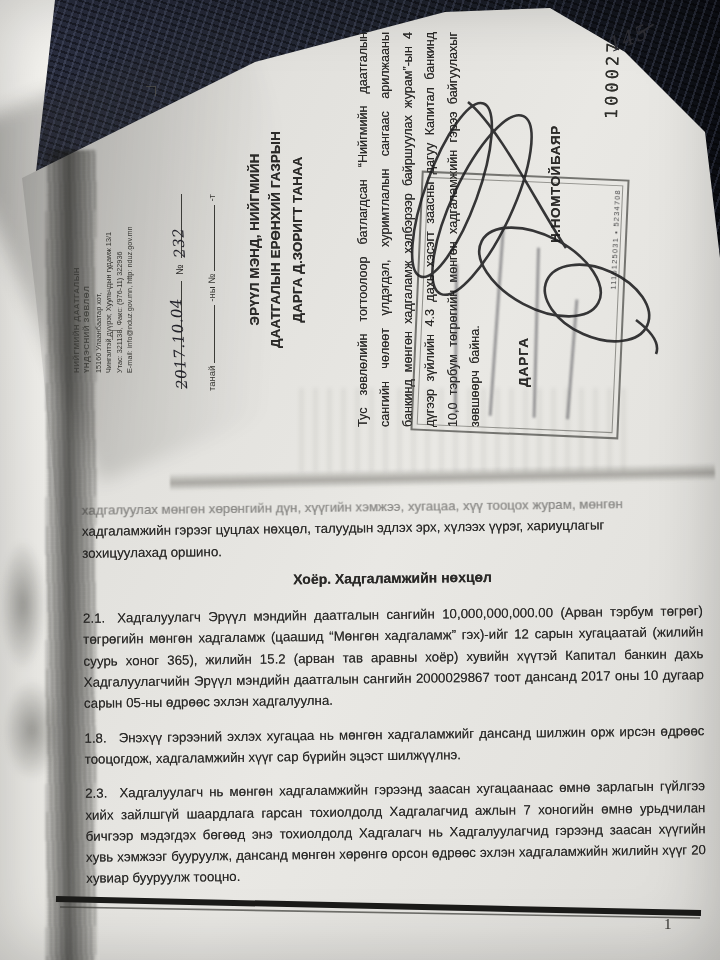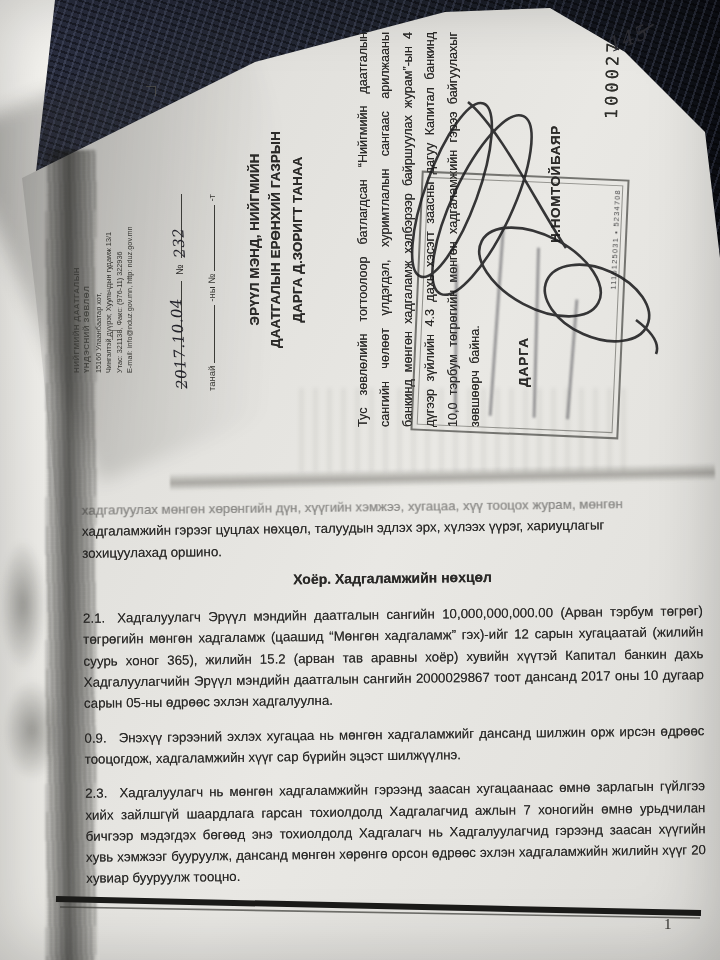--- a/index.html
+++ b/index.html
@@ -143,21 +143,21 @@
     <div class="sign-name">Н.НОМТОЙБАЯР</div>
     <div class="arch-num">100027</div>
   </div>
 
   <div class="contract">
     <p class="intro-line faded">хадгалуулах мөнгөн хөрөнгийн дүн, хүүгийн хэмжээ, хугацаа, хүү тооцох журам, мөнгөн</p>
     <p class="intro-line">хадгаламжийн гэрээг цуцлах нөхцөл, талуудын эдлэх эрх, хүлээх үүрэг, хариуцлагыг</p>
     <p class="intro-line intro-last">зохицуулахад оршино.</p>
     <p class="heading">Хоёр. Хадгаламжийн нөхцөл</p>
     <p class="clause"><span class="cnum">2.1.</span><span>Хадгалуулагч Эрүүл мэндийн даатгалын сангийн 10,000,000,000.00 (Арван тэрбум төгрөг) төгрөгийн мөнгөн хадгаламж (цаашид “Мөнгөн хадгаламж” гэх)-ийг 12 сарын хугацаатай (жилийн суурь хоног 365), жилийн 15.2 (арван тав аравны хоёр) хувийн хүүтэй Капитал банкин дахь Хадгалуулагчийн Эрүүл мэндийн даатгалын сангийн 2000029867 тоот дансанд 2017 оны 10 дугаар сарын 05-ны өдрөөс эхлэн хадгалуулна.</span></p>
-    <p class="clause"><span class="cnum">0.9.</span><span>Энэхүү гэрээний эхлэх хугацаа нь мөнгөн хадгаламжийг дансанд шилжин орж ирсэн өдрөөс тооцогдож, хадгаламжийн хүүг сар бүрийн эцэст шилжүүлнэ.</span></p>
+    <p class="clause"><span class="cnum">1.8.</span><span>Энэхүү гэрээний эхлэх хугацаа нь мөнгөн хадгаламжийг дансанд шилжин орж ирсэн өдрөөс тооцогдож, хадгаламжийн хүүг сар бүрийн эцэст шилжүүлнэ.</span></p>
     <p class="clause"><span class="cnum">2.3.</span><span>Хадгалуулагч нь мөнгөн хадгаламжийн гэрээнд заасан хугацаанаас өмнө зарлагын гүйлгээ хийх зайлшгүй шаардлага гарсан тохиолдолд Хадгалагчид ажлын 7 хоногийн өмнө урьдчилан бичгээр мэдэгдэх бөгөөд энэ тохиолдолд Хадгалагч нь Хадгалуулагчид гэрээнд заасан хүүгийн хувь хэмжээг бууруулж, дансанд мөнгөн хөрөнгө орсон өдрөөс эхлэн хадгаламжийн жилийн хүүг 20 хувиар бууруулж тооцно.</span></p>
   </div>
 
   <div class="pageno">1</div>
   <div class="hand145">145</div>
 
   <div class="corner-mark" style="left:112px;top:330px;"></div>
   <div class="corner-mark" style="left:146px;top:86px;transform:rotate(90deg);"></div>
 
   <svg class="overlay" width="720" height="960" viewBox="0 0 720 960">

